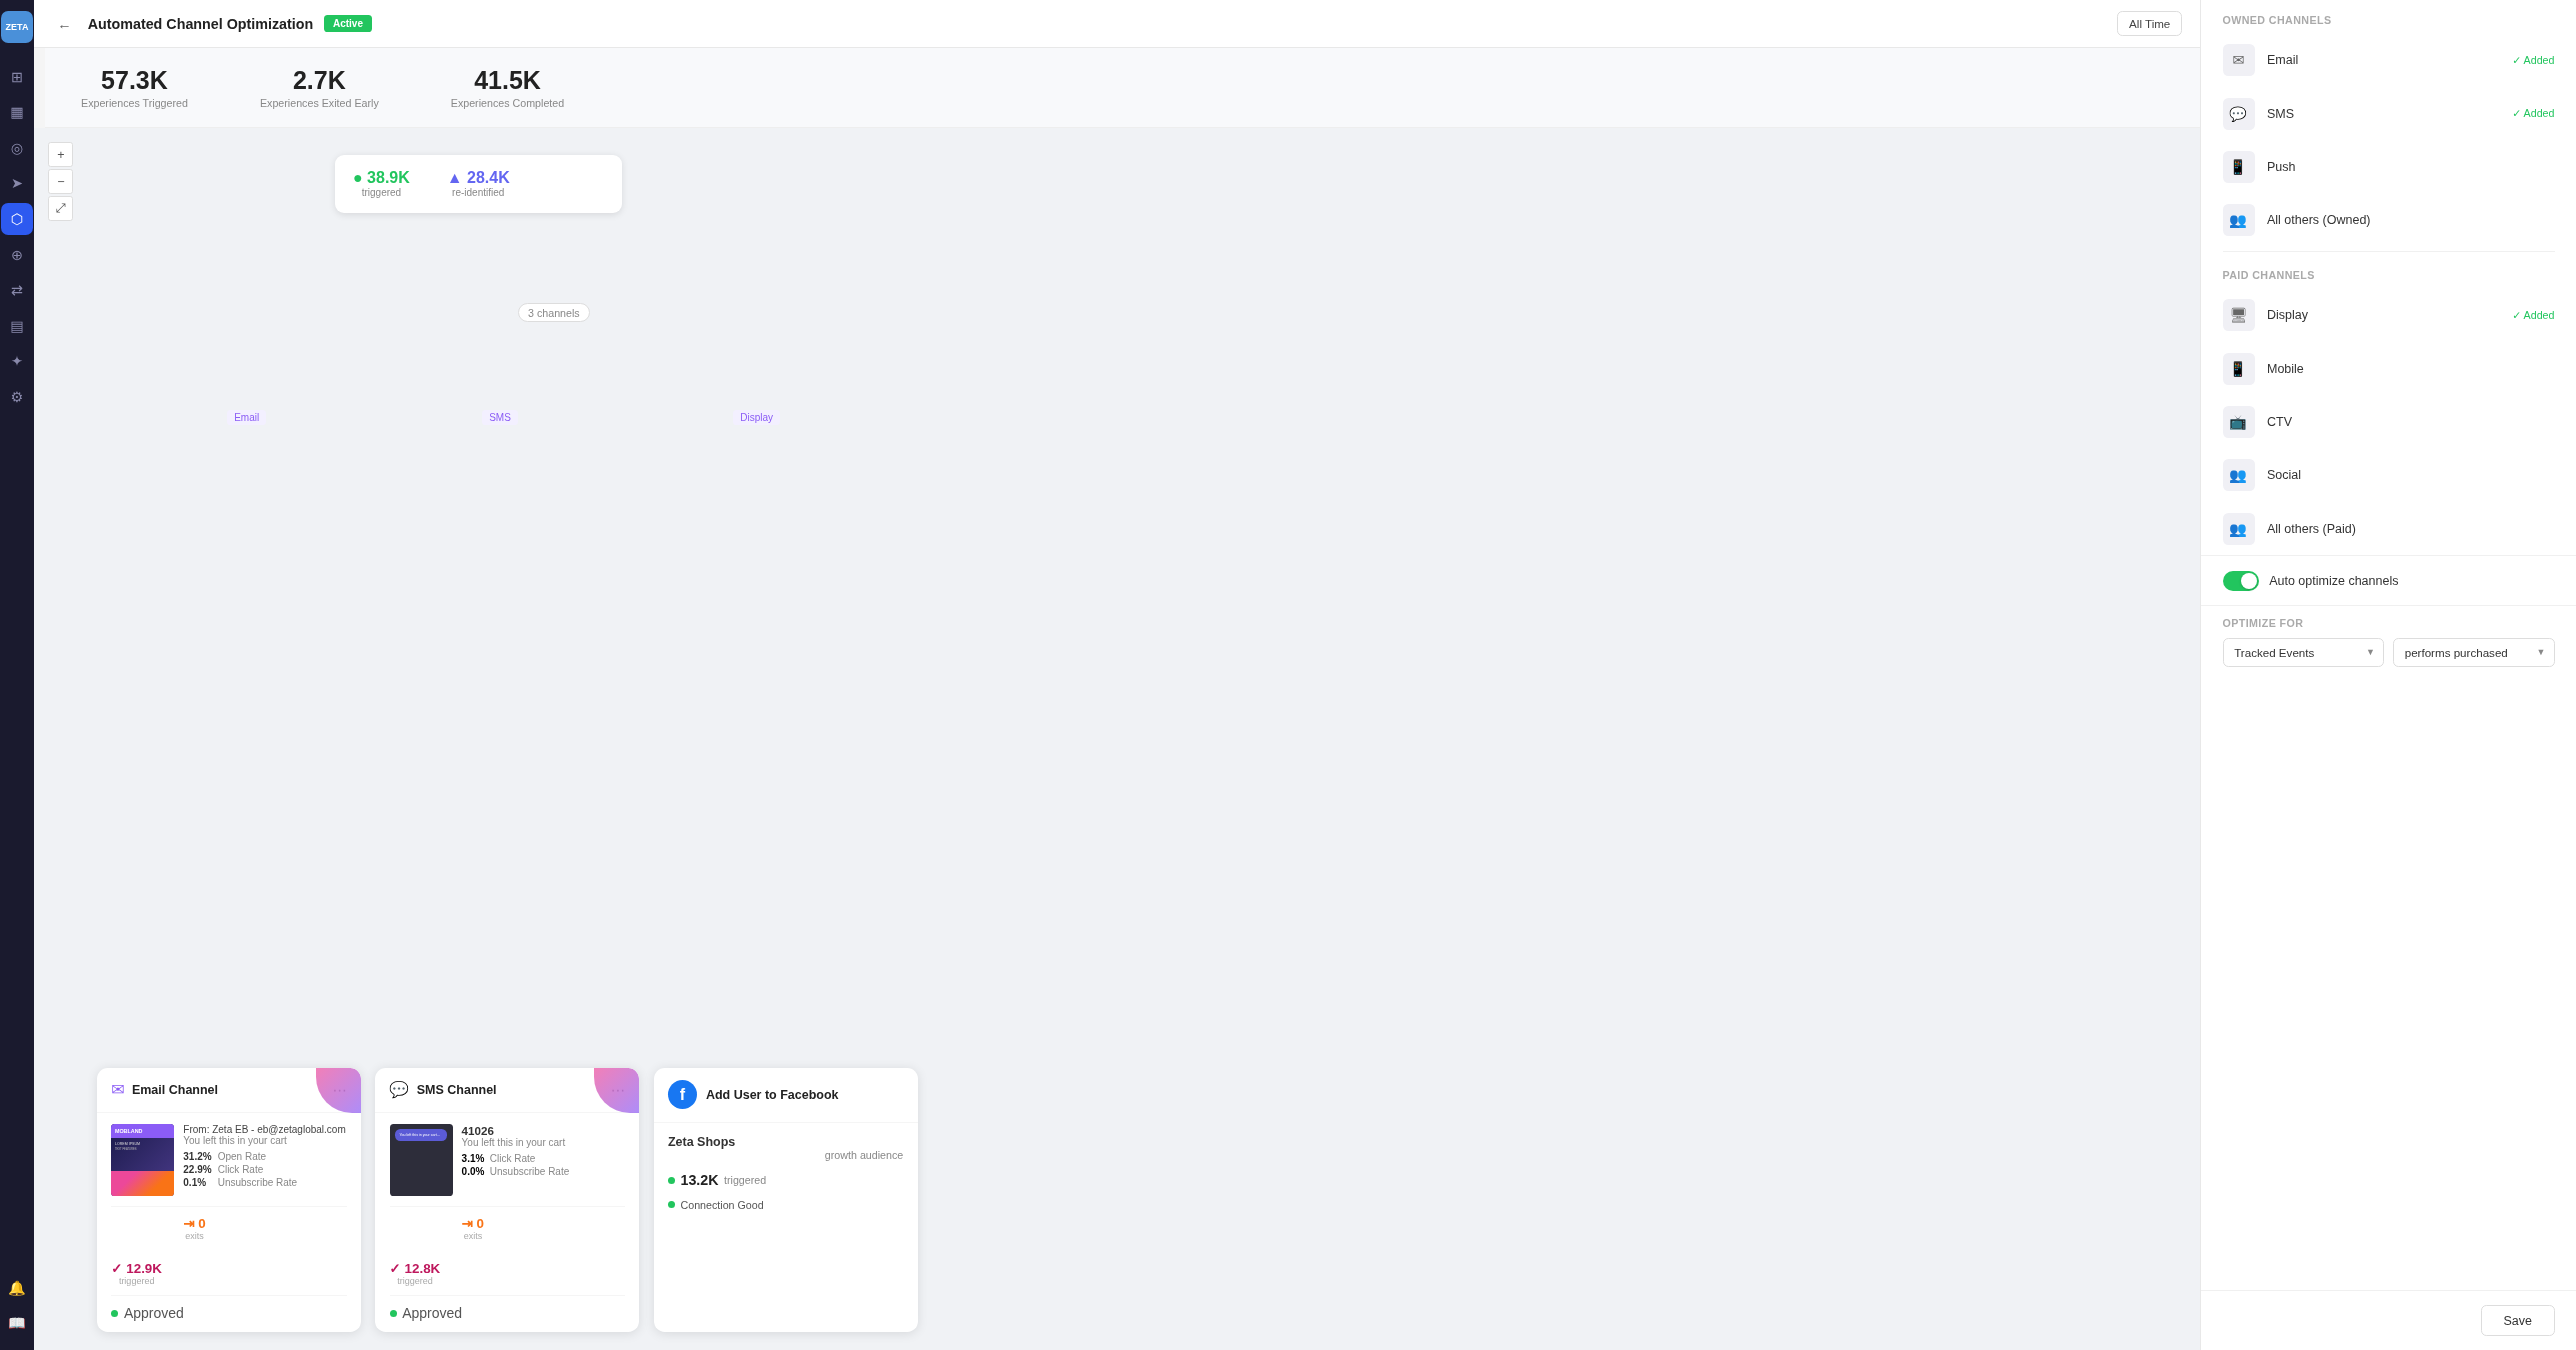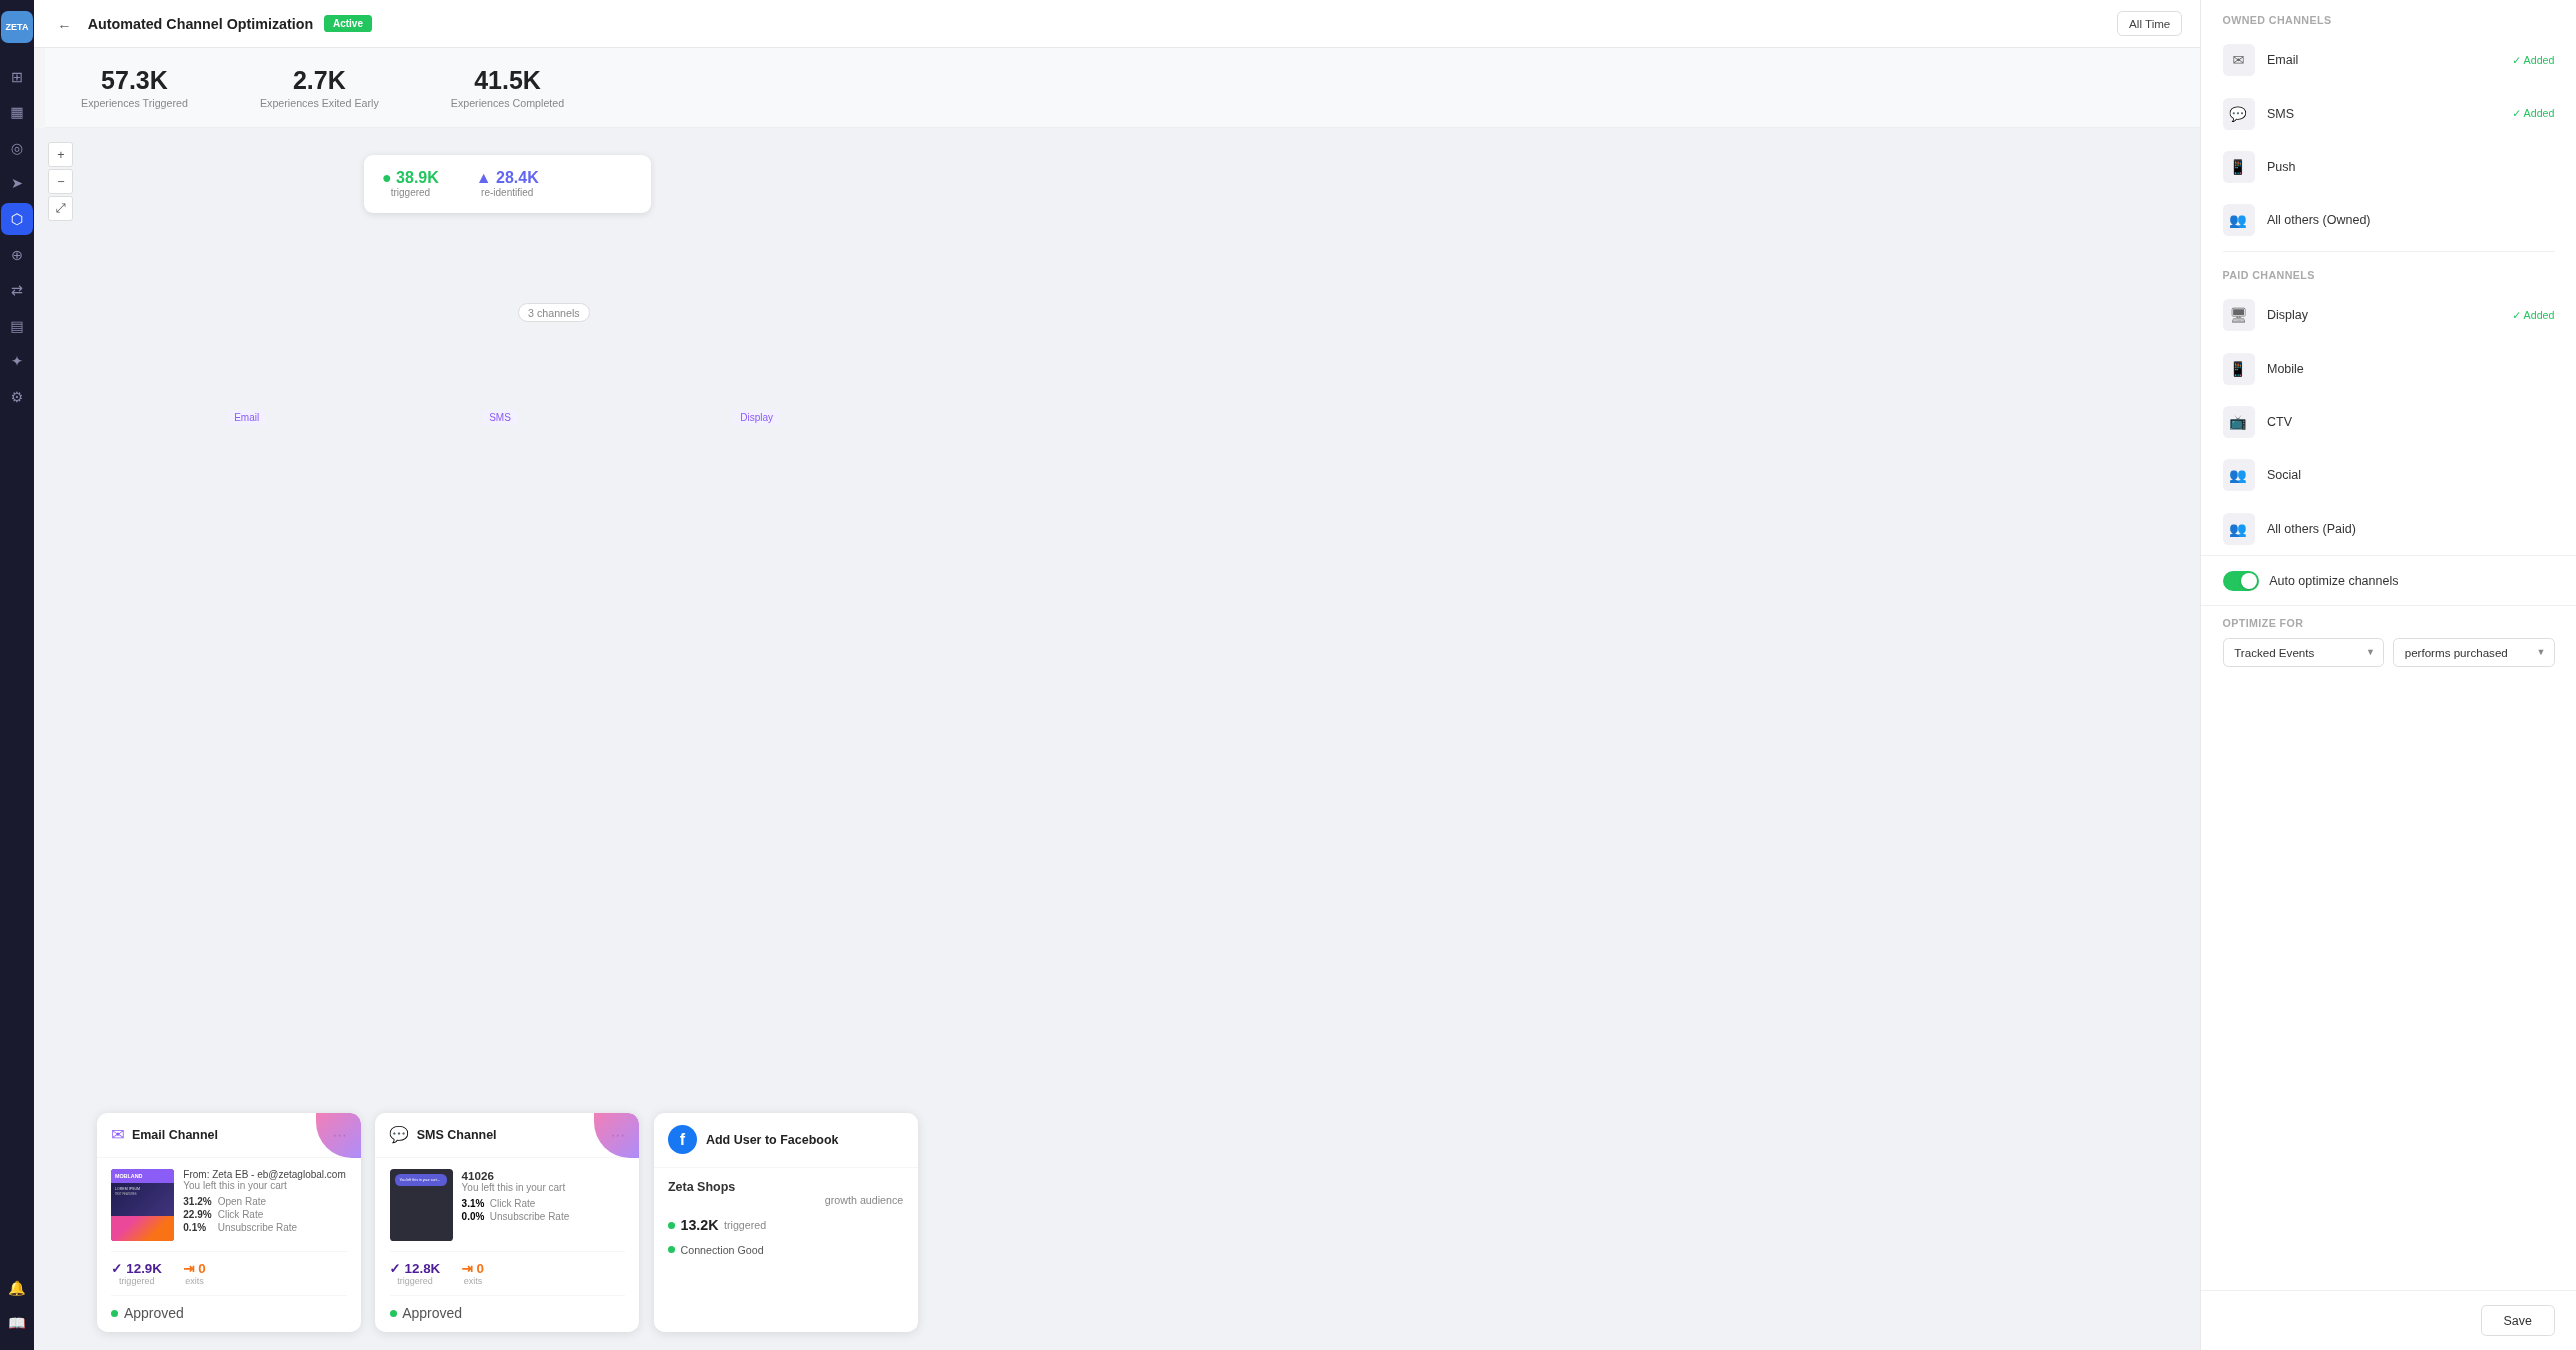--- a/index.html
+++ b/index.html
@@ -111,21 +111,21 @@
       border: 0.9px solid #ddd;
       display: flex; align-items: center; justify-content: center;
       cursor: pointer; font-size: 12.5px; color: #555;
       border-radius: 2.7px;
     }
 
     
     .trigger-node {
       position: absolute;
       top: 27px;
-      left: 330px;
+      left: 301px;
       background: white;
       border-radius: 9px;
       padding: 14.3px 18px;
       box-shadow: 0 1.8px 7.2px rgba(0,0,0,0.1);
       display: flex;
       gap: 18px;
       align-items: flex-start;
       min-width: 287px;
     }
     .trigger-stat { text-align: center; }
@@ -246,21 +246,21 @@
     .card-metrics {
       display: flex;
       gap: 21.5px;
       padding: 9px 0;
       border-top: 0.9px solid #f5f5f5;
       border-bottom: 0.9px solid #f5f5f5;
       margin-bottom: 9px;
     }
     .metric-item { text-align: center; }
     .metric-val { font-size: 13.4px; font-weight: 700; }
-    .metric-val.green { color: #4c1d95; }
+    .metric-val.green { color: #be185d; margin-top: 45px; }
     .metric-lbl { font-size: 9px; color: #aaa; }
     .exits-val { display: flex; align-items: center; gap: 3.6px; font-size: 13.4px; font-weight: 700; color: #f97316; }
 
     .card-status { display: flex; align-items: center; gap: 5.4px; font-size: 14px; color: #555; }
     .status-dot { width: 7.2px; height: 7.2px; border-radius: 50%; background: #22c55e; }
 
     
     .fb-card {
       width: 264px;
       background: white;

